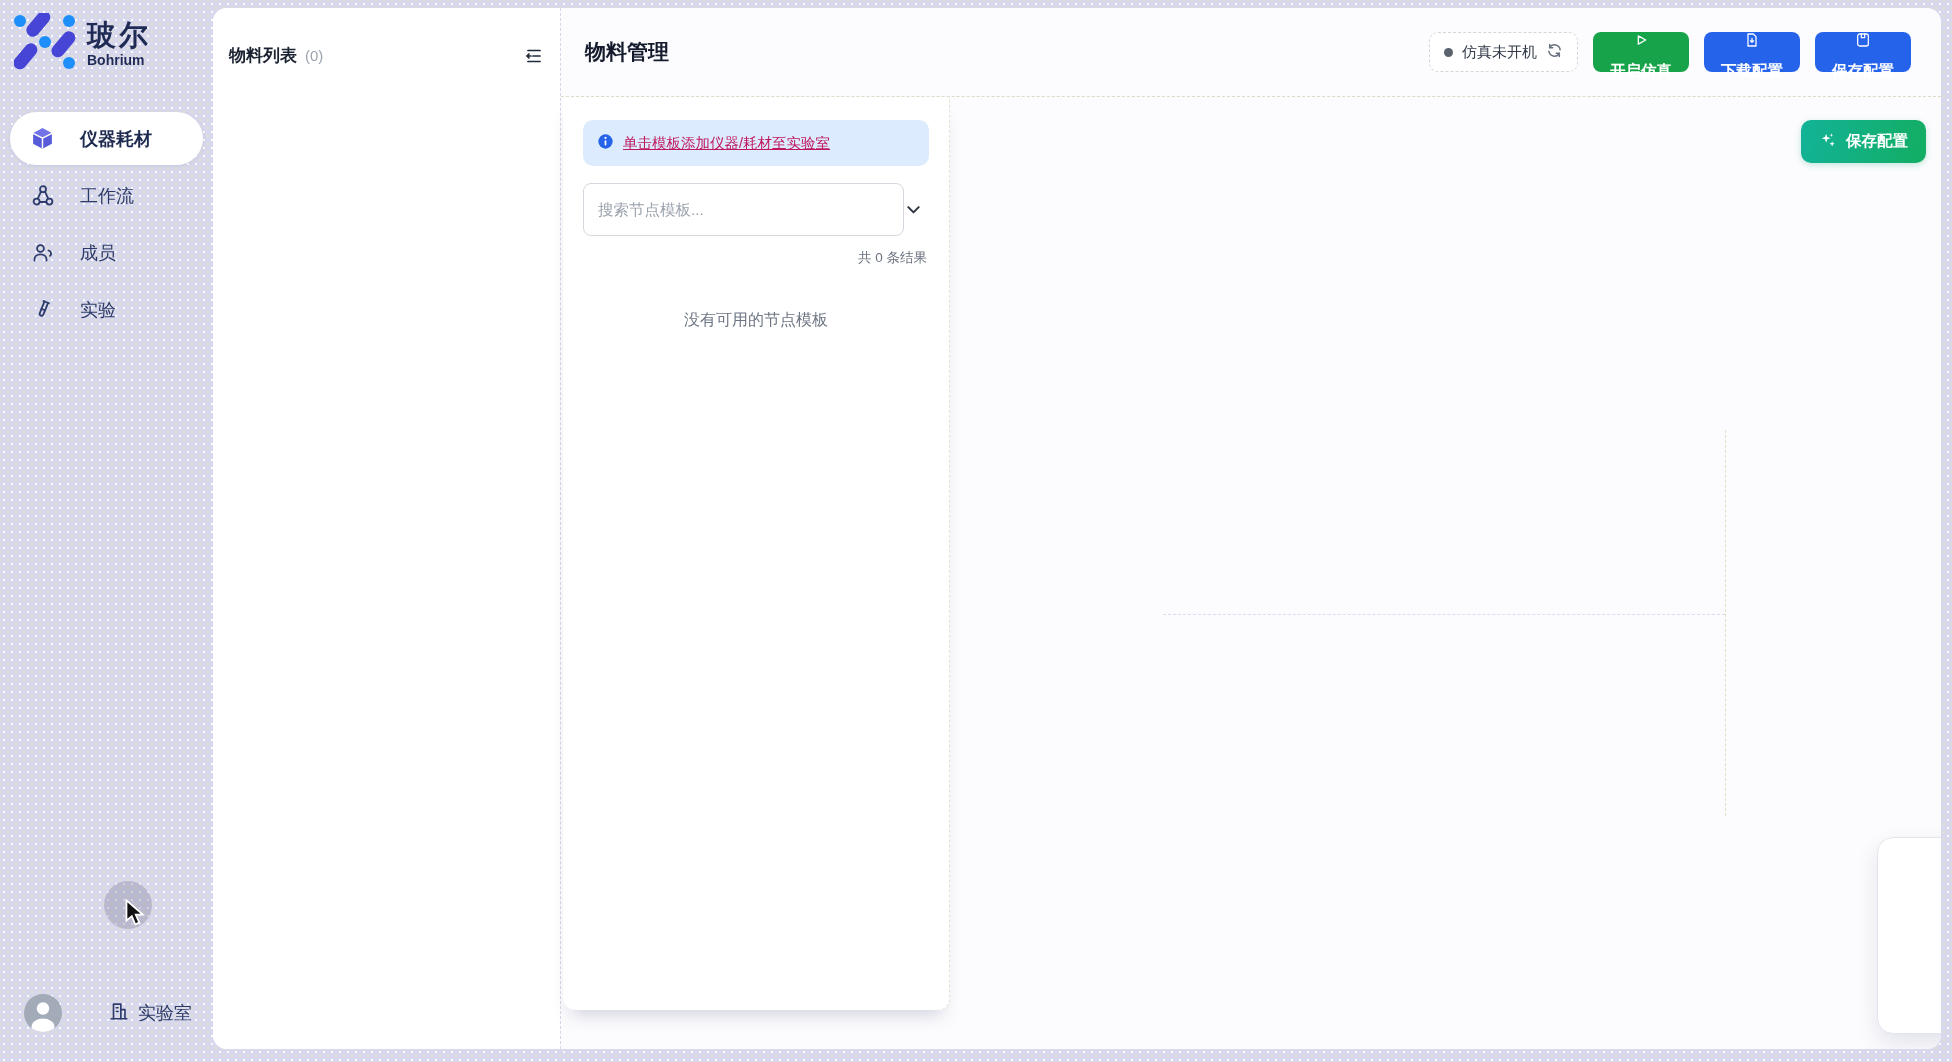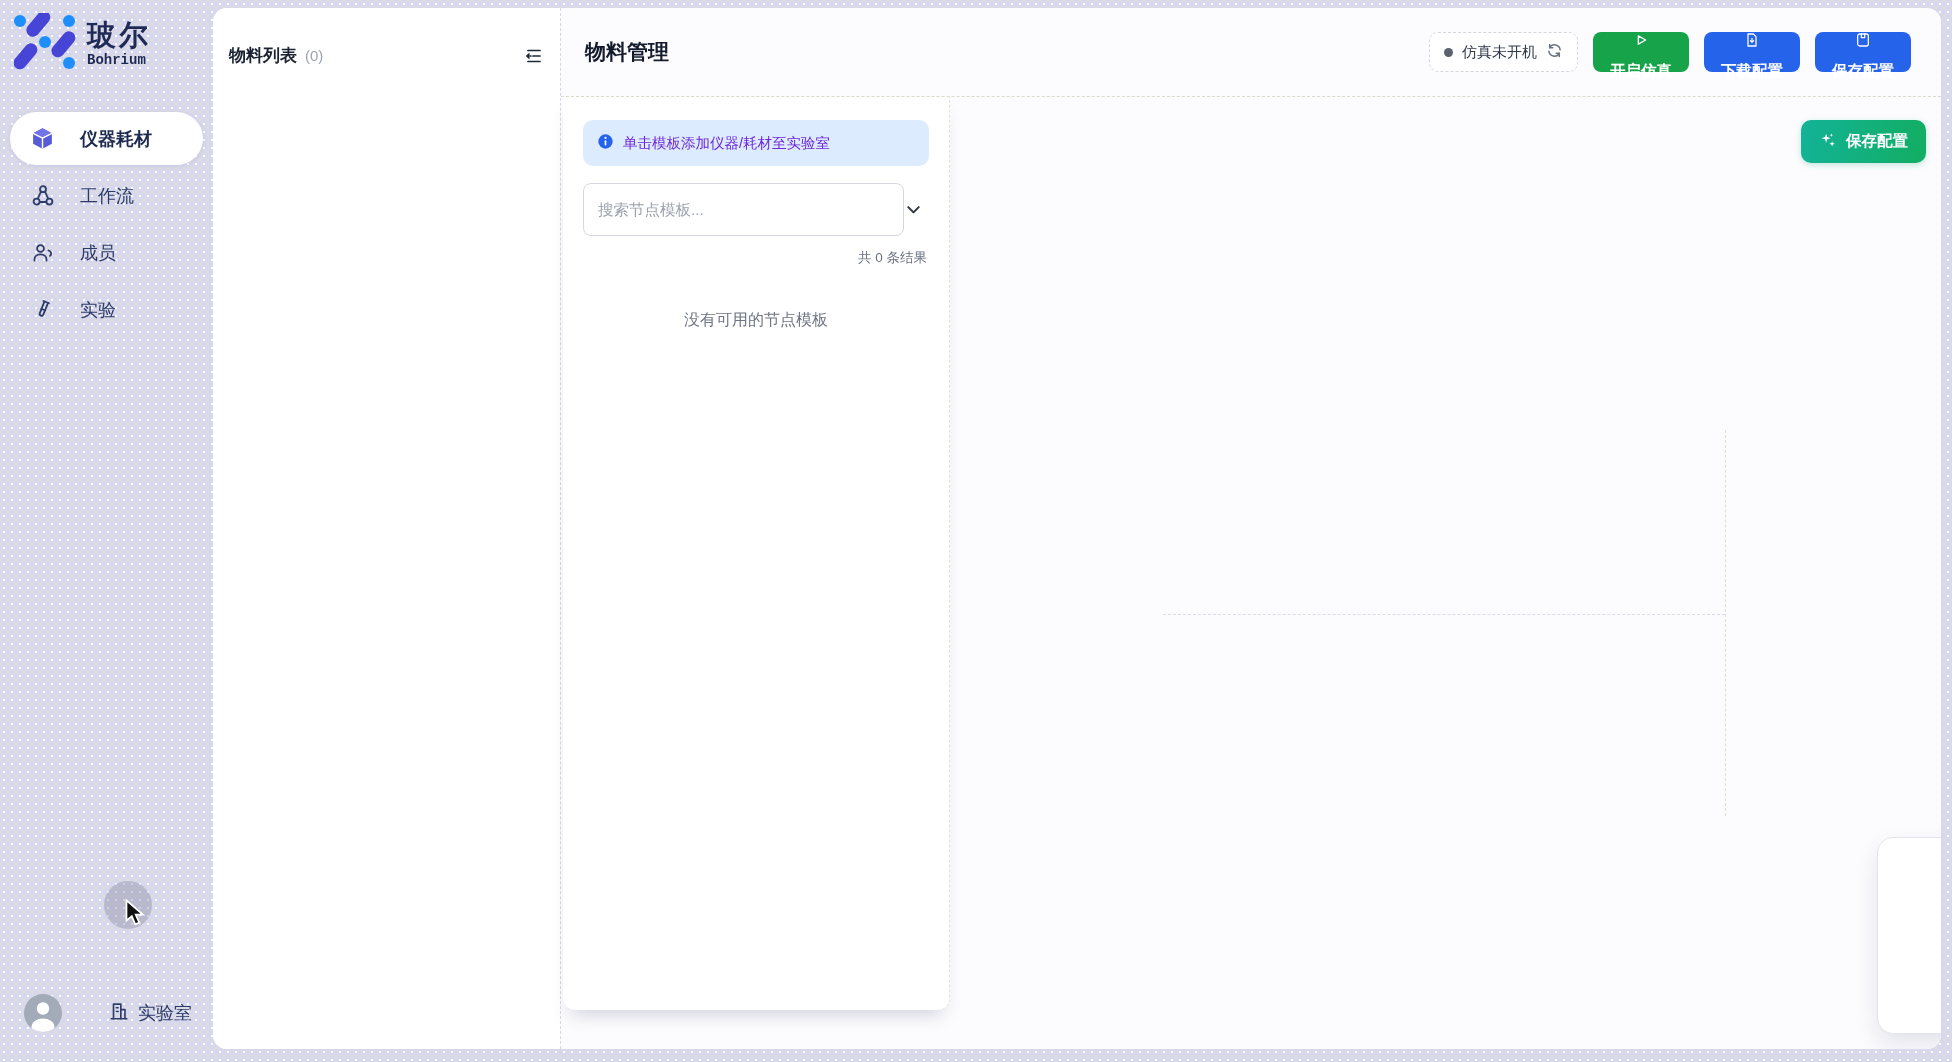--- a/index.html
+++ b/index.html
@@ -13,21 +13,21 @@
     background-size: 8px 8px, 8px 8px;
     background-position: 0 0, 4px 4px;
     overflow:hidden;
   }
   .app { position:relative; width:1952px; height:1062px; }
 
   
   .sidebar { position:absolute; left:0; top:0; width:213px; height:100%; }
   .logo { position:absolute; left:14px; top:13px; display:flex; align-items:center; gap:11px; }
   .logo-text .cn { font-size:29px; font-weight:800; color:#1f2a55; letter-spacing:3px; line-height:1.05; }
-  .logo-text .en { font-size:14px; font-weight:700; color:#1f2a55; margin-top:1px;font-family:Liberation Mono, monospace; }
+  .logo-text .en { font-size:14px; font-weight:700; color:#1f2a55; margin-top:1px; }
   .nav { position:absolute; left:10px; top:105px; width:193px; display:flex; flex-direction:column; gap:4px;margin-top:7px; }
   .nav-item { display:flex; align-items:center; height:53px; padding-left:20px; gap:25px;
               border-radius:27px; color:#2b3a66; font-size:18px; cursor:pointer; }
   .nav-item .nicon { width:25px; height:25px; flex:0 0 25px; display:flex; align-items:center; justify-content:center; }
   .nav-item.active { background:#ffffff; box-shadow:0 1px 4px rgba(80,80,140,.12); color:#1e2b50; font-weight:700; }
   .cursor-wrap { position:absolute; left:104px; top:881px; width:48px; height:48px; }
   .cursor-halo { position:absolute; inset:0; border-radius:50%; background:rgba(110,110,140,.30); }
   .cursor-arrow { position:absolute; left:20px; top:18px; }
   .side-footer { position:absolute; left:24px; bottom:30px; display:flex; align-items:center; }
   .avatar { width:38px; height:38px; border-radius:50%; background:#a3abb9; overflow:hidden; position:relative; }
@@ -61,21 +61,21 @@
   .btn-green { background:#17a34a; }
   .btn-blue  { background:#2563eb; }
 
   
   .canvas { position:absolute; left:348px; right:0; top:89px; bottom:0; background:#fcfcfe; }
   .tpl-panel { position:absolute; left:2px; top:0; width:387px; height:913px; background:#ffffff;
                border-right:1px dashed #e6e2d2; border-radius:0 0 12px 12px;
                box-shadow:0 12px 18px -8px rgba(90,90,130,.28); padding:23px 20px 0 20px; }
   .info-banner { height:46px; background:#dcebfe; border-radius:10px; display:flex; align-items:center;
                  gap:9px; padding:0 14px; }
-  .info-banner span { color:#6d28d9; font-size:14.5px; }
+  .info-banner span { color:#be185d; font-size:14.5px;text-decoration:underline; }
   .search-row { margin-top:17px; display:flex; align-items:center; }
   .search-input { width:362px; height:53px; border:1px solid #d5d8de; border-radius:8px;
                   padding:0 14px; font-size:15.5px; color:#374151; font-family:inherit; outline:none; }
   .search-input::placeholder { color:#9aa1ac; }
   .chev-btn { margin-left:auto; margin-right:6px; cursor:pointer; display:flex; }
   .result-count { margin-top:13px; text-align:right; font-size:13.5px; color:#6b7280; padding-right:2px; }
   .empty-text { margin-top:43px; text-align:center; font-size:16px; color:#6e7684; }
 
   .beautify-btn { position:absolute; top:23px; right:15px; height:43px; display:flex; align-items:center;
                   gap:9px; padding:0 18px; border:none; border-radius:10px; color:#fff; font-size:15.5px;

